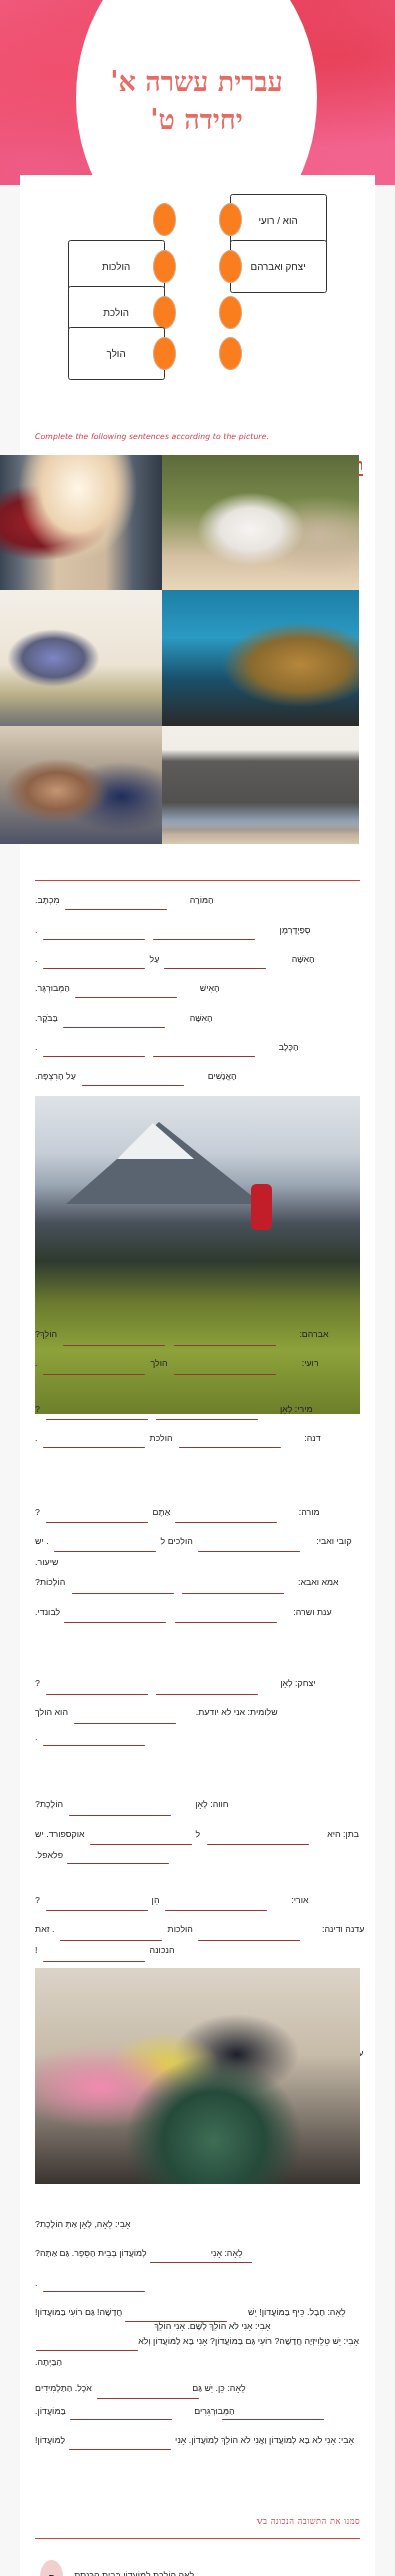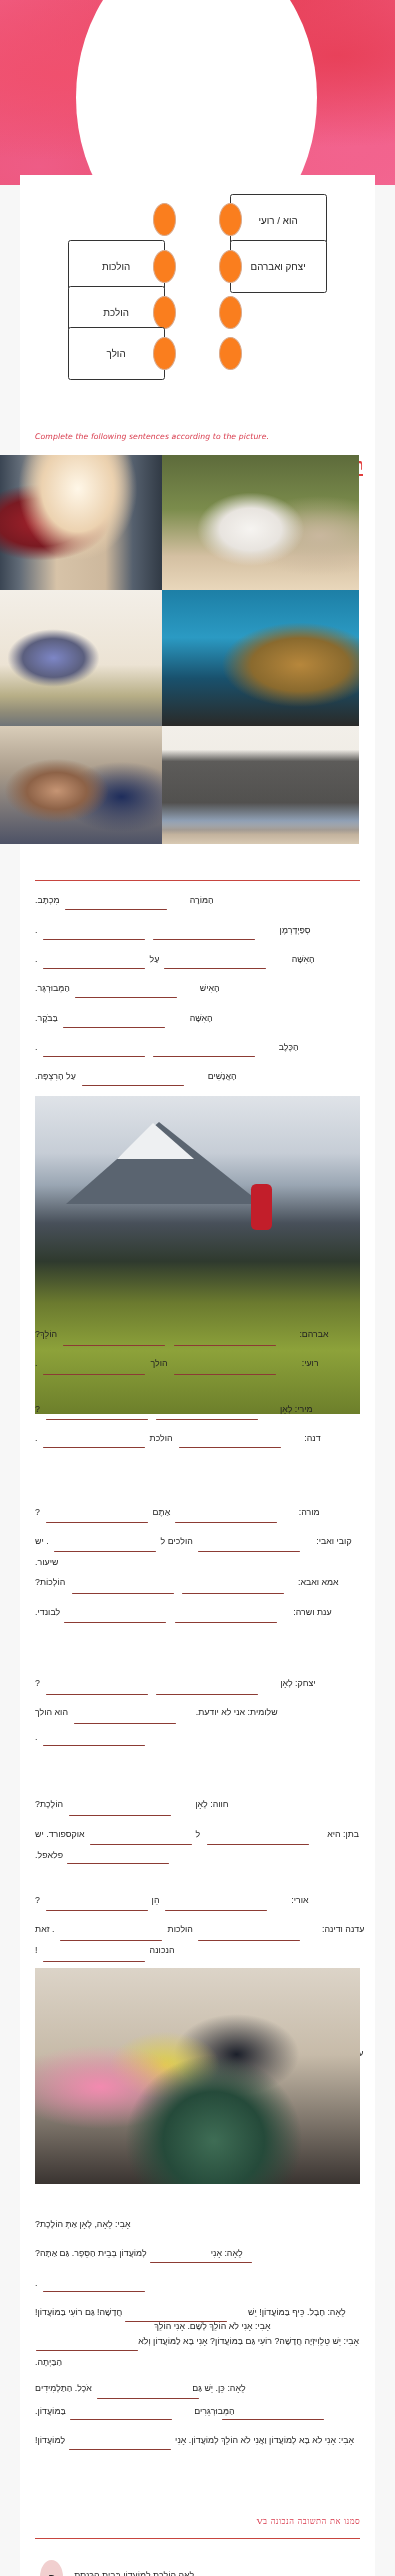--- a/index.html
+++ b/index.html
@@ -120,20 +120,22 @@
     font-size: 8.8px; color: #222; white-space: nowrap;
   }
 </style>
 </head>
 <body>
 
 <div class="page">
 
   <div class="hero"></div>
   <div class="hero-oval"></div>
+  <div class="hero-title l1">עברית עשרה א'</div>
+  <div class="hero-title l2">יחידה ט'</div>
 
   <div class="sheet">
 
     <div>
       <div class="match-row" style="top:18.5px;">
         <div class="match-box right">הוא / רועי</div>
         <div class="match-dot r"></div>
         <div class="match-dot l"></div>
       </div>
       <div class="match-row" style="top:65px;">

